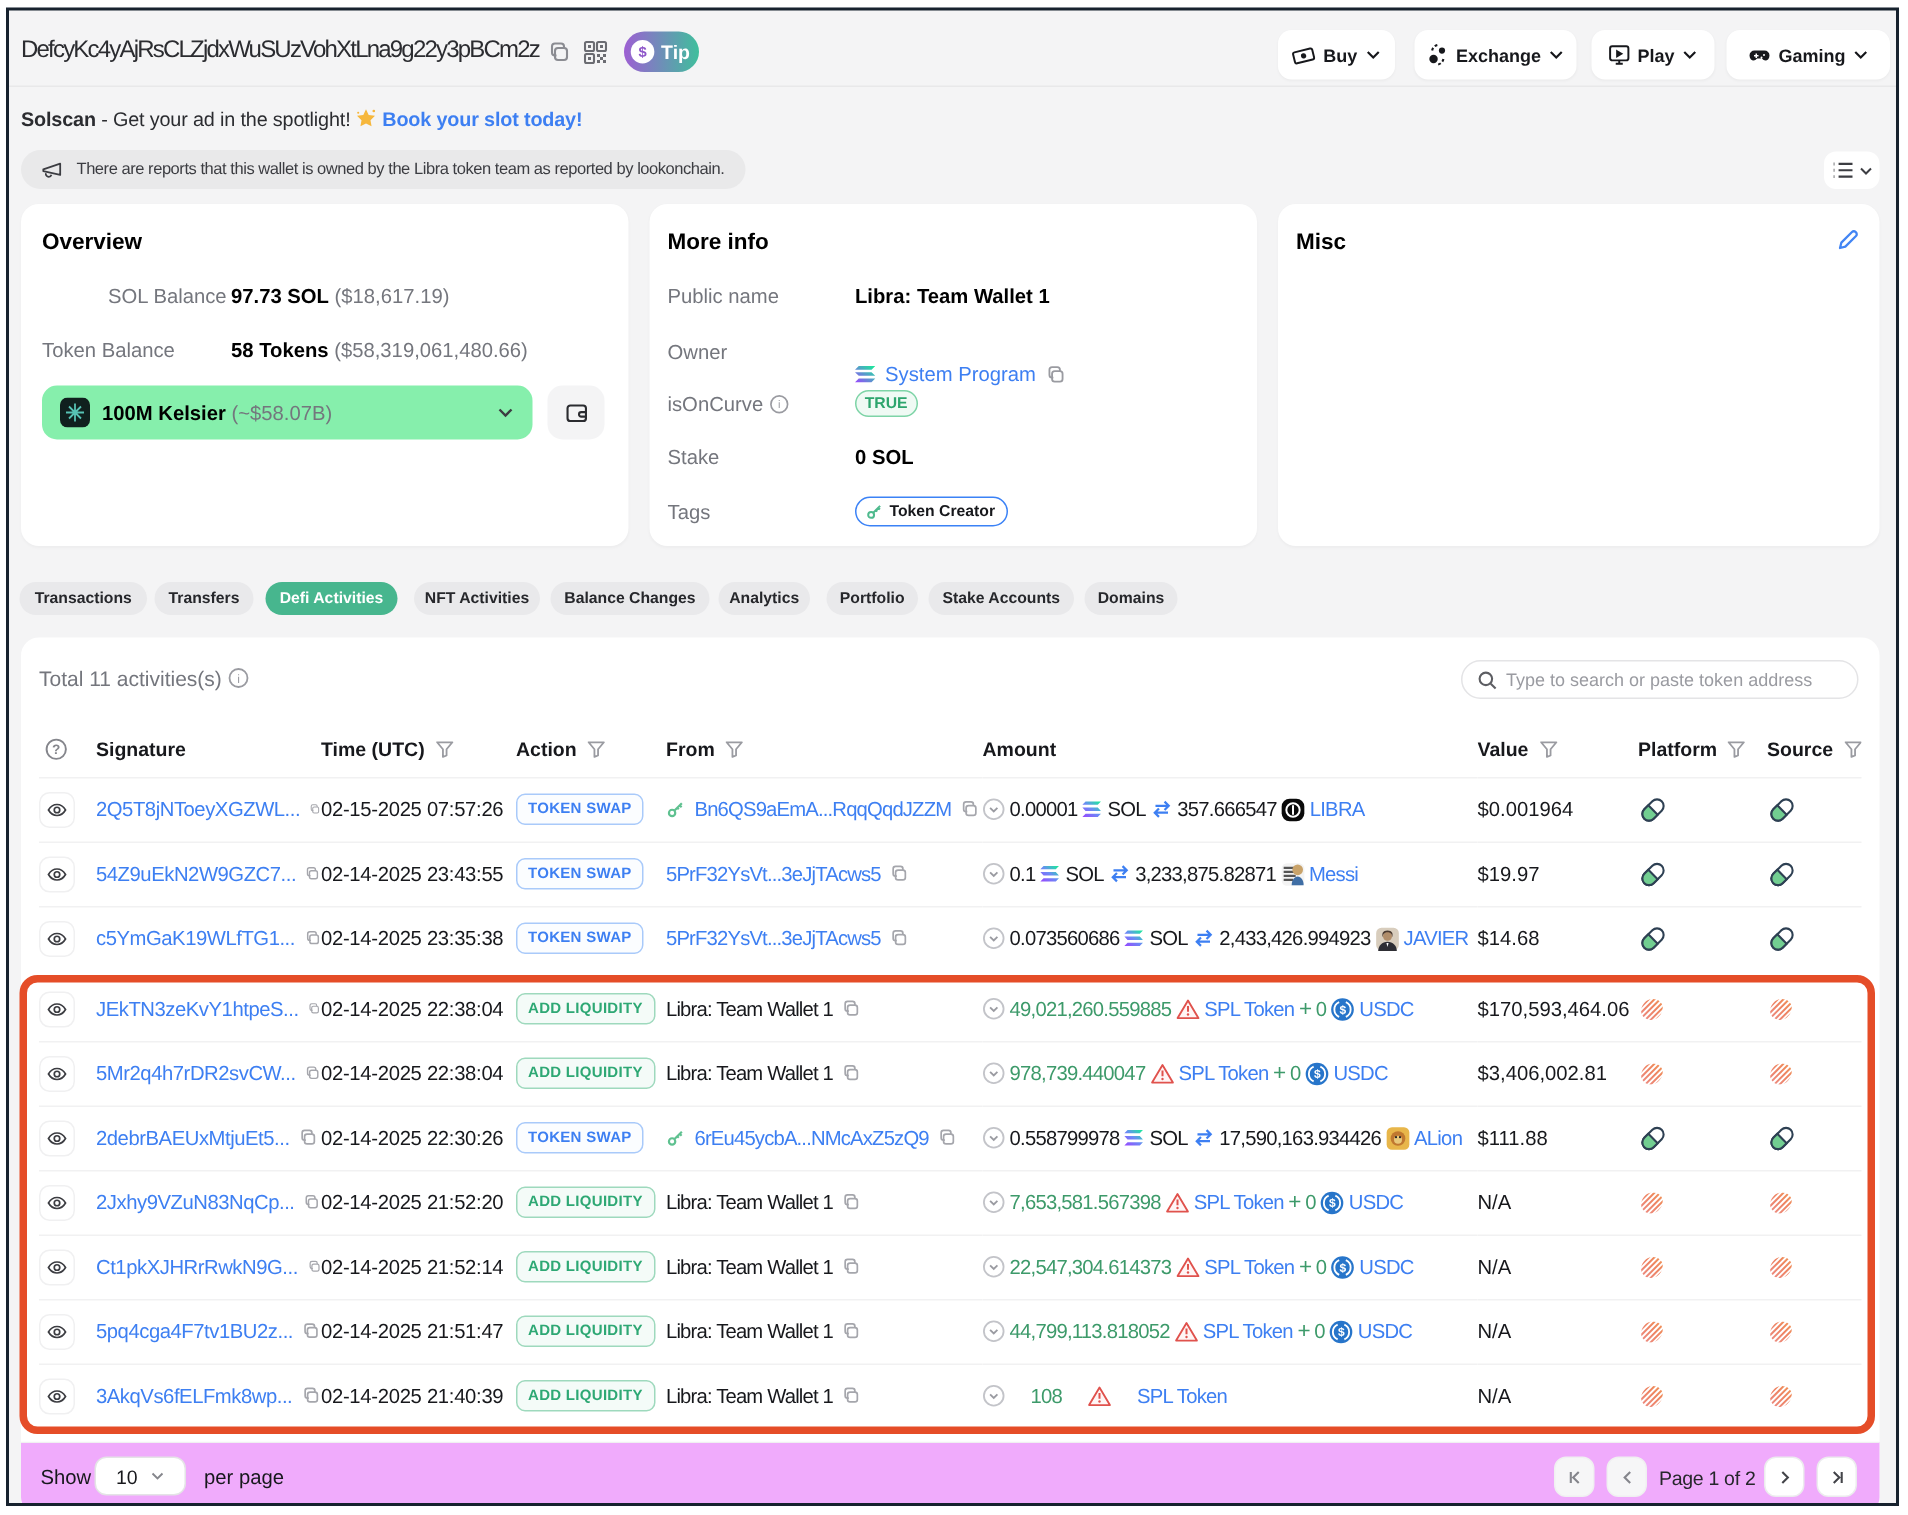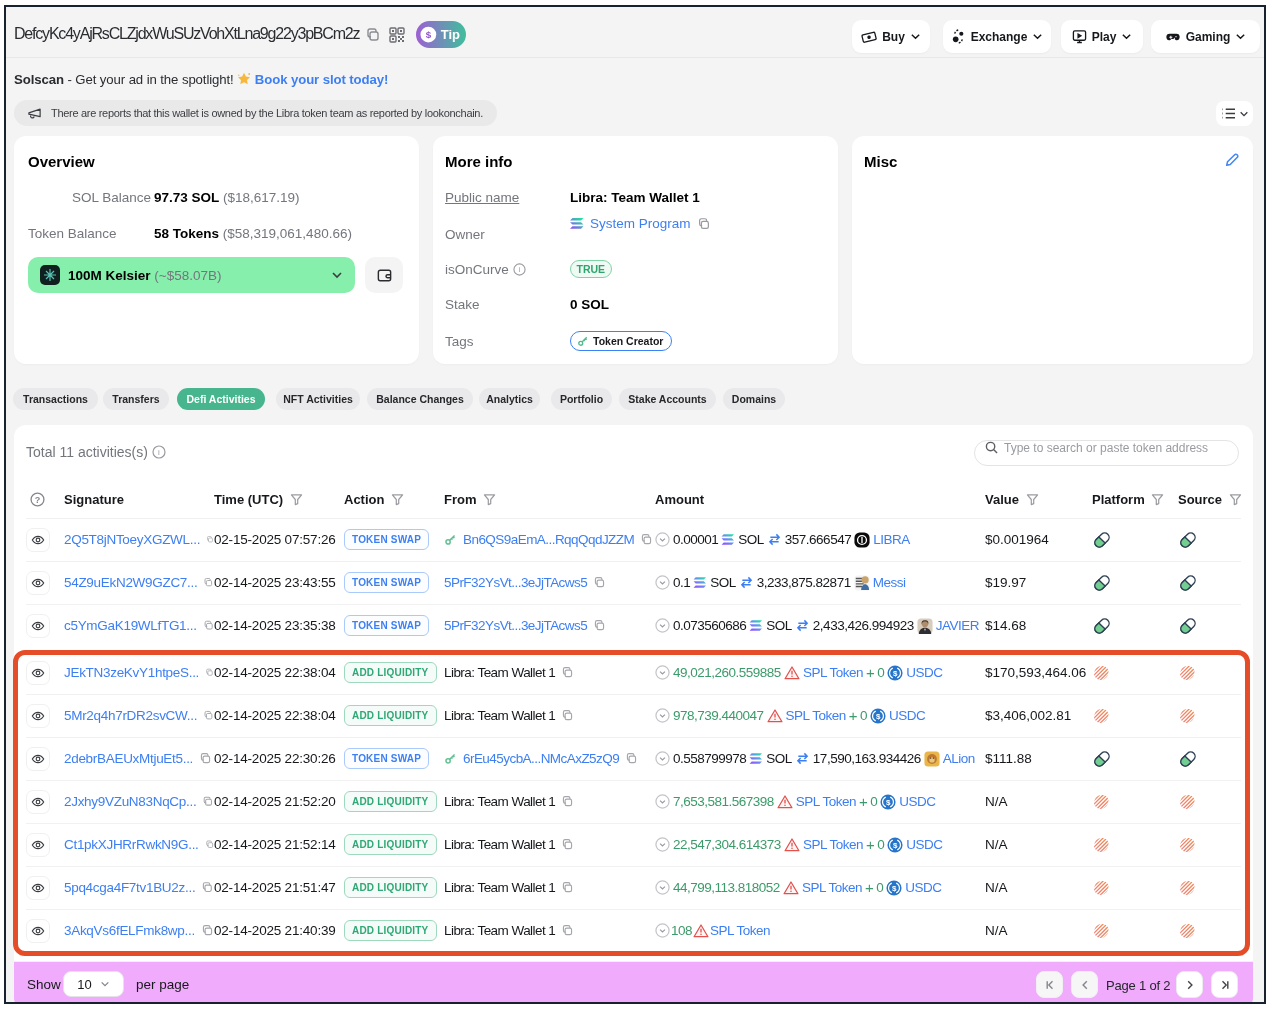--- a/index.html
+++ b/index.html
@@ -32,21 +32,21 @@
 
 .pill-true { display:inline-block; border:1px solid #7ed4a7; background:#effaf4; color:#2da56d; font-size:10.5px; font-weight:700; border-radius:9px; padding:2px 5.5px; }
 .tag { display:inline-flex; align-items:center; gap:4px; border:1px solid #3b82f6; background:#fff; border-radius:11px; padding:3px 8px 3px 6px; font-size:10.5px; font-weight:700; color:#17181c;text-align:center; }
 
 
 .tab { position:absolute; top:388px; height:22px; display:flex; align-items:center; justify-content:center; background:#e9e9eb; border-radius:11px; font-size:10.5px; font-weight:700; color:#26272b; }
 .tab.active { background:#47b68e; color:#fff; }
 
 
 .tcard { left:14px; top:425px; width:1239px; height:600px; background:#fff; border-radius:12px; }
-.search { position:absolute; left:960px; top:15px; width:265px; height:26px; border:1px solid #e4e4e6; border-radius:13px; display:flex; gap:6px; padding:0 10px; color:#9a9ba1; font-size:12px; background:#fff; }
+.search { position:absolute; left:960px; top:15px; width:265px; height:26px; border:1px solid #e4e4e6; border-radius:13px; display:flex; align-items:center; gap:6px; padding:0 10px; color:#9a9ba1; font-size:12px; background:#fff; }
 
 table.grid { border-collapse:collapse; table-layout:fixed; width:1215px; margin:0 12px; }
 table.grid td { vertical-align:middle; font-size:13.5px; color:#17181c; padding:0; overflow:hidden; white-space:nowrap; }
 tr.hdr td { font-size:13px; font-weight:700; height:36px; }
 tr.datarow { border-top:1px solid #f1f1f2; }
 tr.datarow td { height:43px; }
 tr.datarow td:nth-child(2) .cellflex { letter-spacing:-0.3px; }
 tr.datarow td:nth-child(5) .cellflex { letter-spacing:-0.55px; }
 tr.datarow td:nth-child(3) { letter-spacing:-0.2px; }
 .cellflex { display:flex; align-items:center; gap:6px; }
@@ -182,24 +182,24 @@
 </div>
 <div class="abs" style="left:365px; top:257px; width:38px; height:36px; background:#f4f4f5; border-radius:10px; display:flex; align-items:center; justify-content:center;">
   <svg width="17" height="17" viewBox="0 0 18 18" fill="none" stroke="#2b2c30" stroke-width="1.5">
           <path d="M2.5 5.5a2 2 0 0 1 2-2h9a2 2 0 0 1 2 2v7a2 2 0 0 1-2 2h-9a2 2 0 0 1-2-2v-7z"></path>
           <path d="M15.5 8.2h-3.3a1.6 1.6 0 0 0 0 3.2h3.3"></path>
         </svg>
 </div>
 
 <div class="abs card" style="left:433px; width:405px;"></div>
 <div class="abs" style="left:445px; top:153px; font-size:15px; font-weight:700;">More info</div>
-<div class="abs row-label" style="left:445px; top:190px;text-decoration:underline;">Public name</div>
+<div class="abs row-label" style="left:445px; top:190px;">Public name</div>
 <div class="abs rowv" style="left:570px; top:190px; font-weight:700;">Libra: Team Wallet 1</div>
 <div class="abs row-label" style="left:445px; top:227px;">Owner</div>
-<div class="abs rowv" style="left:570px; top:216px;"><span style="display:inline-flex; align-items:center; gap:6px;">
+<div class="abs rowv" style="left:570px; top:242px;"><span style="display:inline-flex; align-items:center; gap:6px;">
   <svg width="14" height="12" viewBox="0 0 14 12">
             <defs>
               <linearGradient id="solg" x1="0" y1="1" x2="1" y2="0">
                 <stop offset="0" stop-color="#9945FF"></stop>
                 <stop offset="1" stop-color="#14F195"></stop>
               </linearGradient>
             </defs>
             <path fill="url(#solg)" d="M2.5 0h11L11 2.7H0L2.5 0zM0 4.6h11l2.5 2.7h-11L0 4.6zM2.5 9.3h11L11 12H0l2.5-2.7z" transform="scale(1,0.9)"></path>
           </svg>
   <span class="blue">System Program</span>
@@ -1089,21 +1089,21 @@
       <td>
                   <div class="cellflex">
                     <span>Libra: Team Wallet 1</span>
                     <svg width="13" height="13" viewBox="0 0 16 16">
                       <rect x="5" y="5" width="8" height="8" rx="2" fill="none" stroke="#a5a6ac" stroke-width="1.4"></rect>
                       <path d="M11 5V4a2 2 0 0 0-2-2H5a2 2 0 0 0-2 2v4a2 2 0 0 0 2 2h1" fill="none" stroke="#a5a6ac" stroke-width="1.4"></path>
                     </svg>
                   </div>
                 </td>
       <td>
-                  <div class="cellflex" style="gap:1px;letter-spacing:-0.5px">
+                  <div class="cellflex" style="gap:17px;letter-spacing:-0.5px">
                     <svg width="15" height="15" viewBox="0 0 16 16" fill="none" stroke="#c3c4c9" stroke-width="1.3" style="flex:none">
                       <circle cx="8" cy="8" r="7"></circle>
                       <path d="M5.4 7l2.6 2.6L10.6 7" stroke="#9a9ba1"></path>
                     </svg>
                     <span class="green">108</span>
                     <svg width="16" height="15" viewBox="0 0 18 16" style="flex:none">
                       <path d="M9 1.8L16.8 15H1.2L9 1.8z" fill="#fff5f5" stroke="#e0524d" stroke-width="1.4" stroke-linejoin="round"></path>
                       <path d="M9 6v4.2" stroke="#e0524d" stroke-width="1.5"></path>
                       <circle cx="9" cy="12.3" r="0.9" fill="#e0524d"></circle>
                     </svg>

